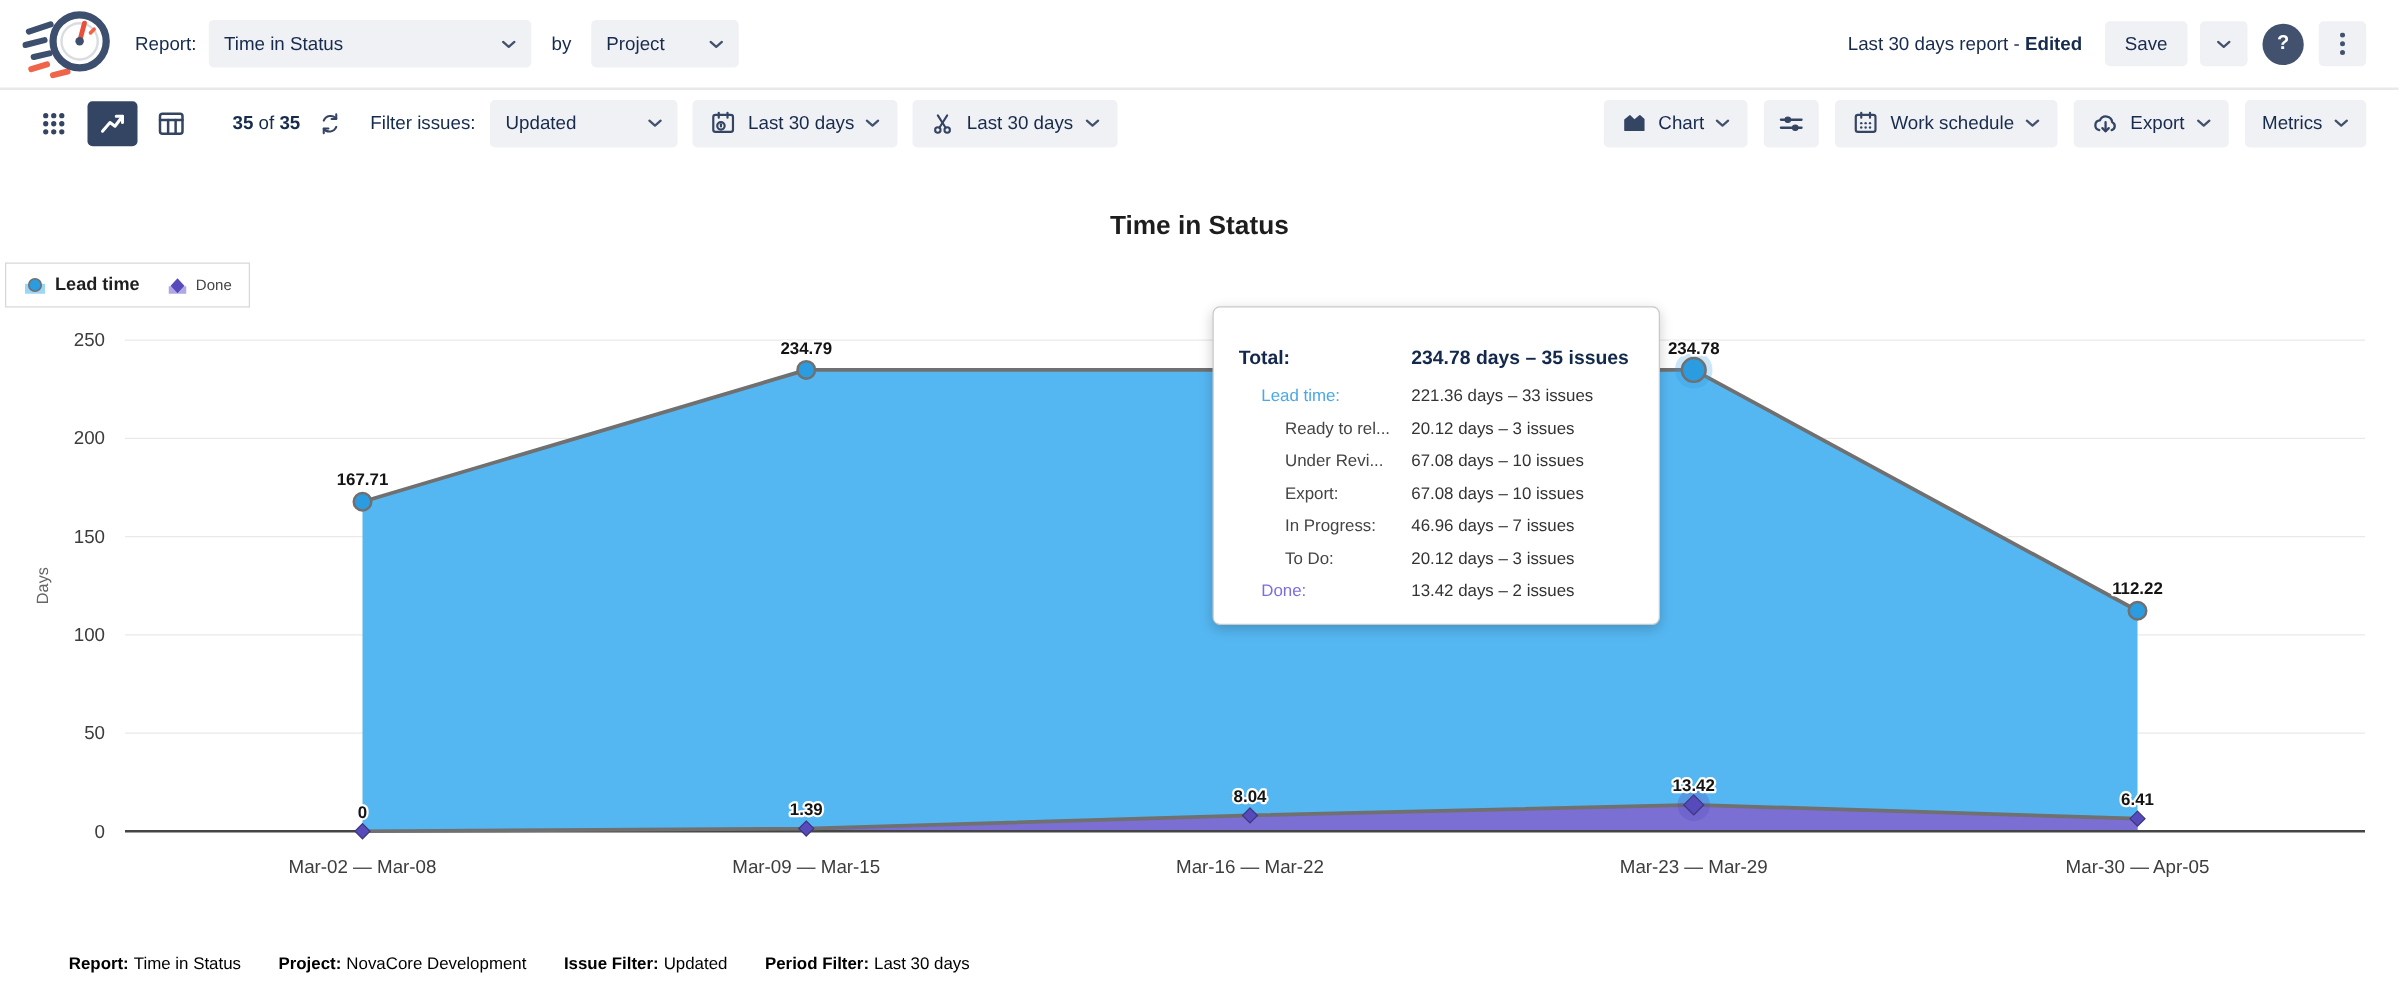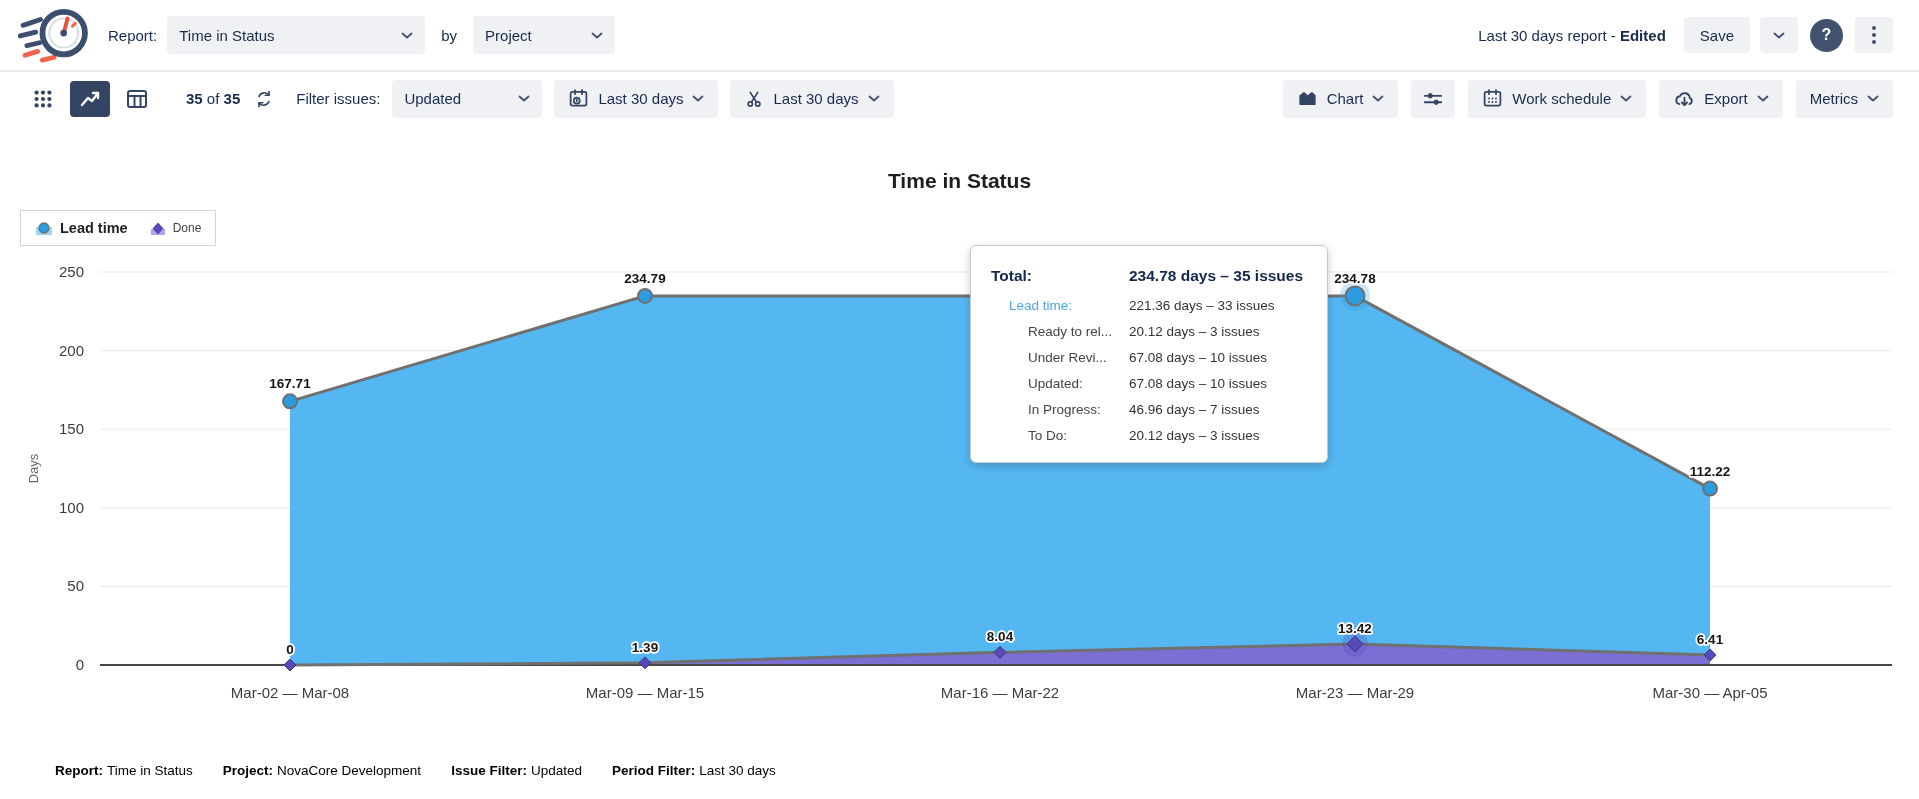--- a/index.html
+++ b/index.html
@@ -8,21 +8,21 @@
 
   
   .header { height:72px; display:flex; align-items:center; padding:0 26px 0 18px;
             border-bottom:2px solid #e7e9ed; }
   .logo { width:74px; height:58px; margin-right:16px; flex:0 0 auto; }
   .hdr-label { font-size:15px; margin-right:10px; }
   .sel { background:#f0f1f4; border-radius:4px; height:38px; display:flex; align-items:center;
          padding:0 12px; font-size:15px; color:#172b4d; cursor:pointer; }
   .sel .chev { margin-left:auto; }
   .sel-report { width:258px; margin-right:16px; }
-  .sel-scope  { width:142px; margin-right:18px; }
+  .sel-scope  { width:118px; margin-right:18px; }
   .sel-project{ width:292px; }
   .by { font-size:15px; margin-right:16px; }
   .hdr-spacer { flex:1; }
   .report-status { font-size:15px; margin-right:18px; white-space:nowrap; }
   .report-status b { font-weight:bold; }
   .btn { background:#f0f1f4; border:none; border-radius:4px; height:36px; display:flex;
          align-items:center; justify-content:center; font-size:15px; color:#172b4d;
          cursor:pointer; font-family:inherit; }
   .save-btn { padding:15px 16px; margin-right:10px; font-size:15px; }
   .chev-btn { width:38px; margin-right:12px; }
@@ -40,36 +40,36 @@
   .filter-label { font-size:15px; margin-left:8px; white-space:nowrap; }
   .sel-issue { width:150px; }
   .tb-btn { padding:0 14px; gap:9px; height:38px; }
   .tb-right { margin-left:auto; display:flex; align-items:center; gap:13px;padding-left:23px; }
   .sq-btn { width:44px; height:38px; }
 
   
   .chart-wrap { position:relative; height:592px; }
   .chart-title { position:absolute; top:44px; left:0; width:100%; text-align:center;
                  font-size:21px; font-weight:bold; color:#1d1d1d; }
-  .legend { position:absolute; left:20px; top:85px; background:#fff; border:1px solid #d8d8d8;
+  .legend { position:absolute; left:4px; top:85px; background:#fff; border:1px solid #d8d8d8;
             display:flex; align-items:center; gap:22px; padding:9px 14px; }
   .legend-item { display:flex; align-items:center; gap:7px; cursor:pointer; }
   .legend-item .lt-name { font-size:14.5px; font-weight:bold; color:#1f1f1f; }
   .legend-item .dn-name { font-size:12px; color:#444; }
   #plot-svg { position:absolute; left:0; top:92px; }
   .ytick { font-size:15px; fill:#3d3d3d; }
   .xlab  { font-size:15px; fill:#3d3d3d; }
   .ylab  { font-size:13px; fill:#666; }
   .dlabel{ font-size:13.5px; font-weight:bold; fill:#141414; stroke:#fff; stroke-width:3.5px;
            paint-order:stroke; stroke-linejoin:round; }
 
   
   .tooltip { position:absolute; left:970px; top:120px; width:358px; background:#fff;
              border:1px solid #c9c9c9; border-radius:6px; box-shadow:0 3px 10px rgba(0,0,0,.2);
-             padding:15px 18px 13px 20px; z-index:5; }
+             padding:26px 18px 13px 20px; z-index:5; }
   .tt-row { display:flex; line-height:26px; font-size:13.5px; color:#333; }
   .tt-row .tt-label { width:138px; flex:0 0 auto; white-space:nowrap; overflow:hidden;
                       text-overflow:ellipsis; padding-right:6px; }
   .tt-total { line-height:30px; margin-bottom:2px; font-size:15.5px; font-weight:bold; color:#13294b; }
   .tt-lead  .tt-label { color:#4aa7e8; padding-left:18px; }
   .tt-status .tt-label { color:#444; padding-left:37px; }
   .tt-done  .tt-label { color:#7a6ee6; padding-left:18px; }
 
   
   .footer { margin:46px 0 0 55px; display:flex; gap:30px; font-size:13.5px; color:#000000; }
@@ -336,30 +336,34 @@
     </div>
     <div class="tt-row tt-status">
       <span class="tt-label">Ready to rel...</span>
         <span class="tt-value">20.12 days – 3 issues</span>
     </div>
     <div class="tt-row tt-status">
       <span class="tt-label">Under Revi...</span>
         <span class="tt-value">67.08 days – 10 issues</span>
     </div>
     <div class="tt-row tt-status">
-      <span class="tt-label">Updated:</span>
+      <span class="tt-label">Export:</span>
         <span class="tt-value">67.08 days – 10 issues</span>
     </div>
     <div class="tt-row tt-status">
       <span class="tt-label">In Progress:</span>
         <span class="tt-value">46.96 days – 7 issues</span>
     </div>
     <div class="tt-row tt-status">
       <span class="tt-label">To Do:</span>
         <span class="tt-value">20.12 days – 3 issues</span>
+    </div>
+    <div class="tt-row tt-done">
+      <span class="tt-label">Done:</span>
+        <span class="tt-value">13.42 days – 2 issues</span>
     </div>
   </div>
 </div>
 
 <div class="footer">
   <span><b>Report:</b><span>Time in Status</span></span>
   <span><b>Project:</b><span>NovaCore Development</span></span>
   <span><b>Issue Filter:</b><span>Updated</span></span>
   <span><b>Period Filter:</b><span>Last 30 days</span></span>
 </div>

